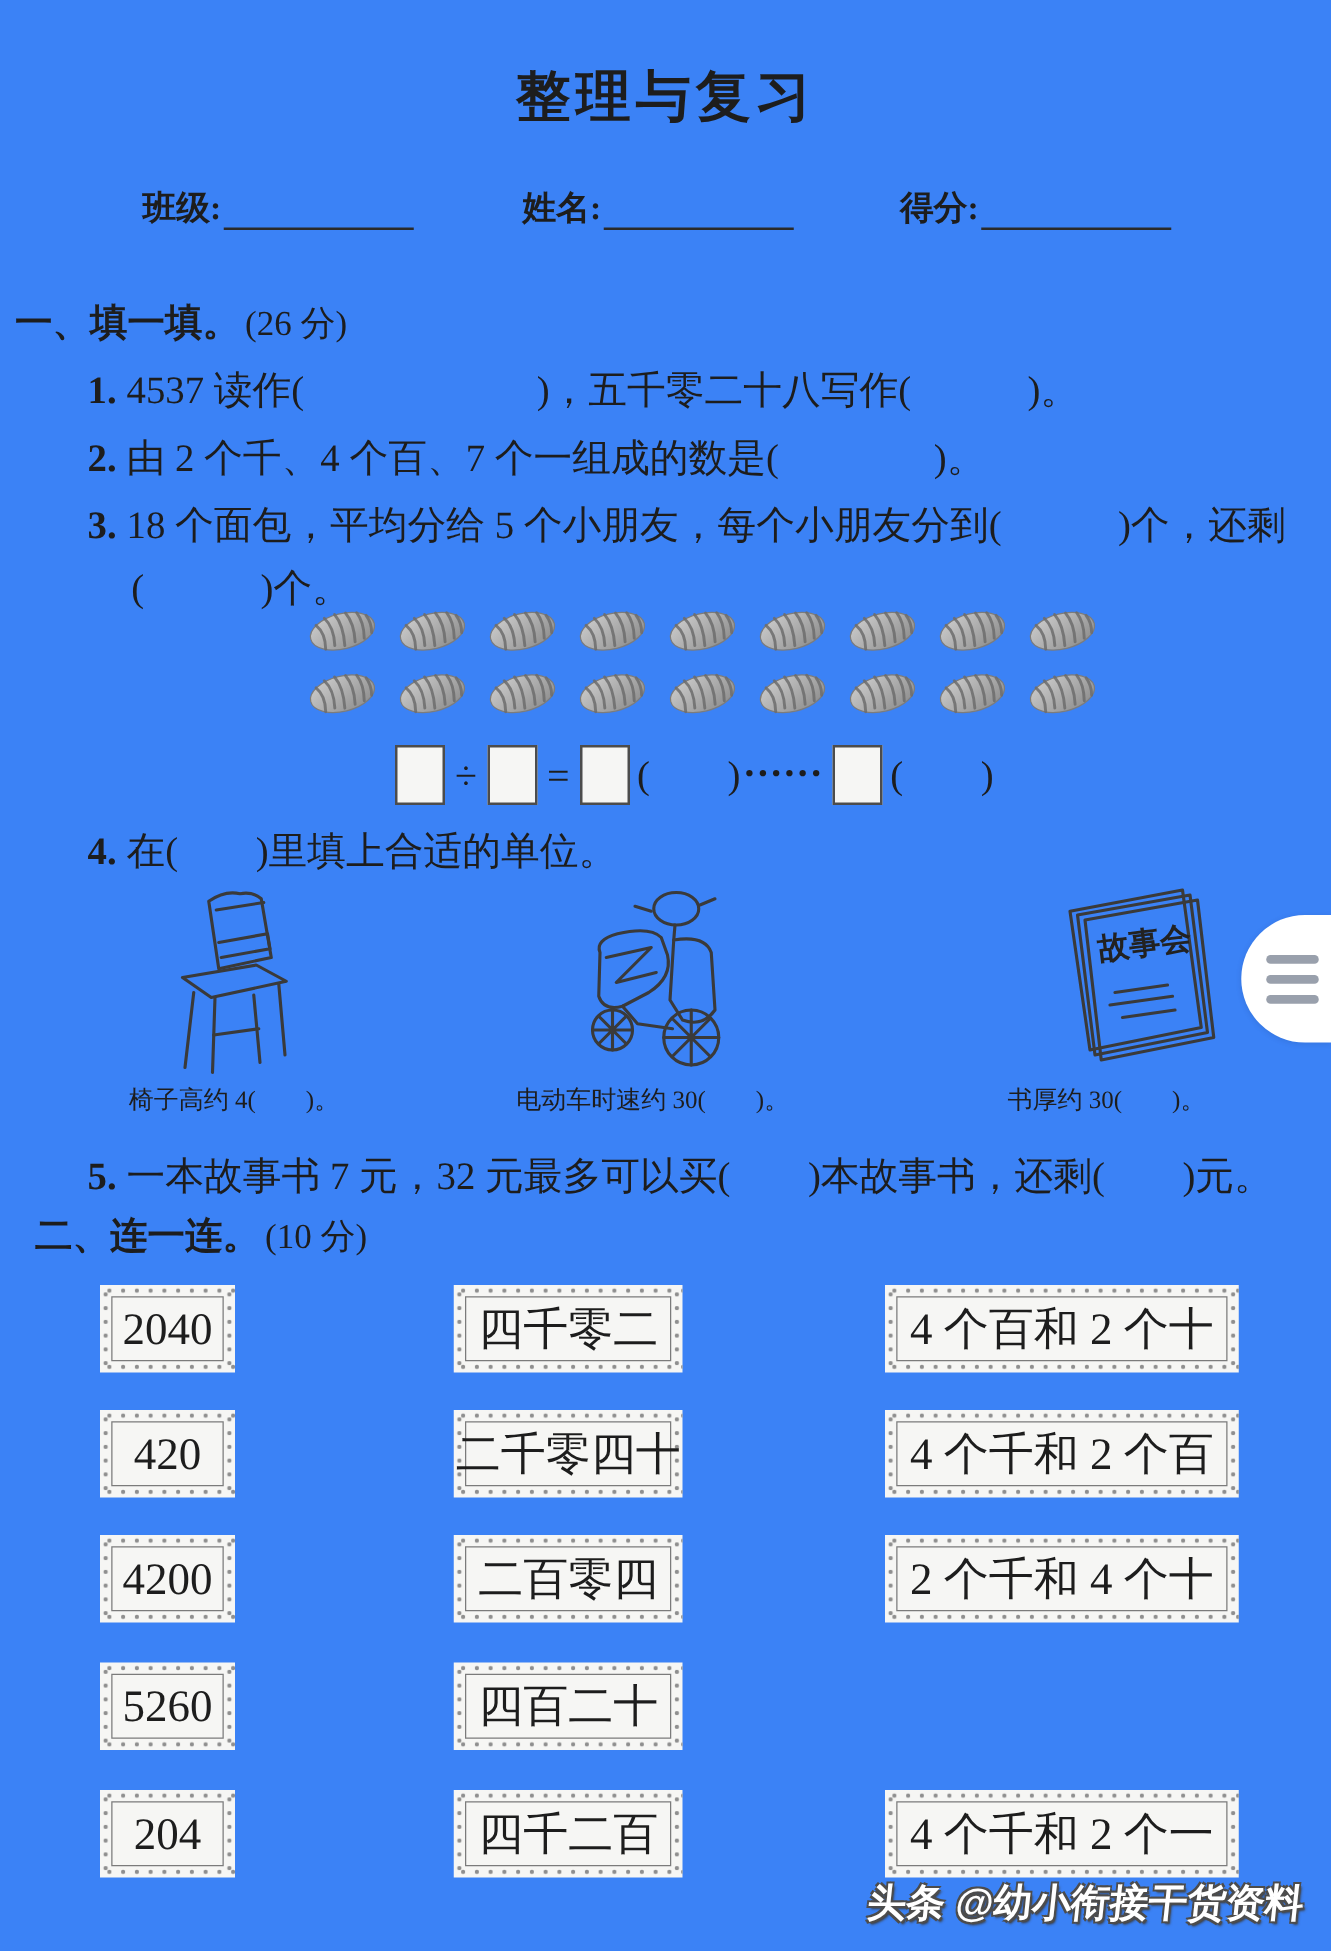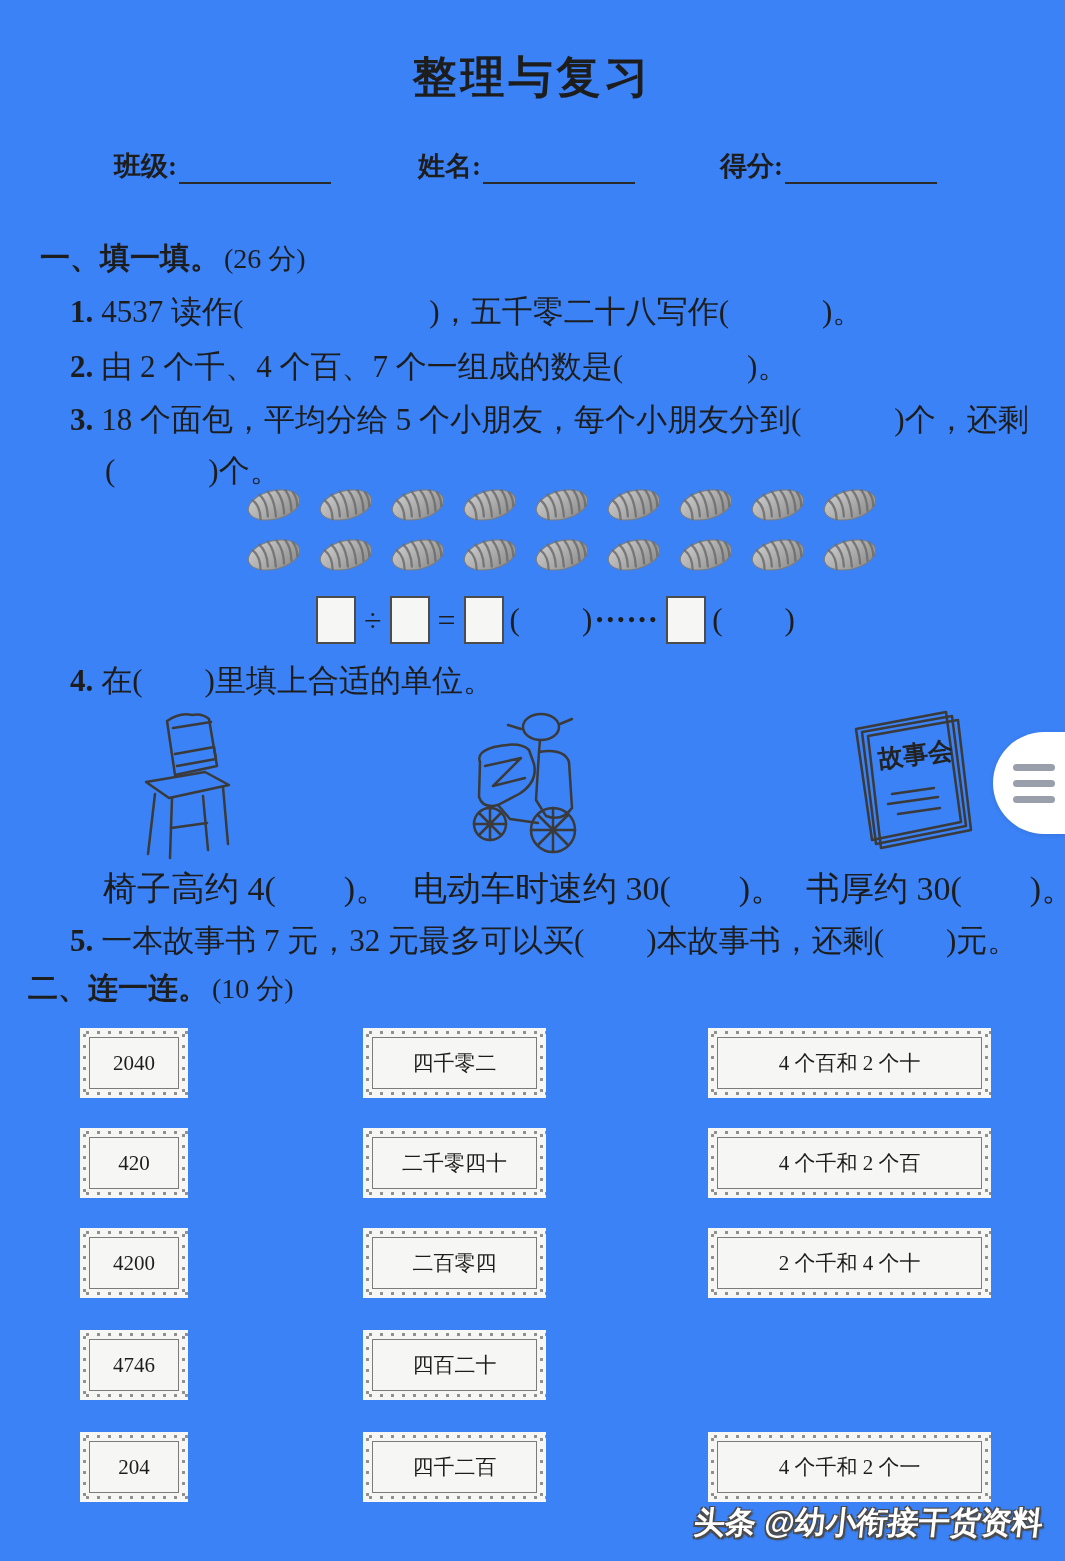--- a/index.html
+++ b/index.html
@@ -26,36 +26,36 @@
   .loaf{width:66px; height:48px; margin:1px 3px;}
   
   .equation{left:312px; top:596px; display:flex; align-items:center;}
   .eqbox{display:inline-block; width:36px; height:44px;
     border:2px solid #4c4c4c; background:#f6f6f4; margin:0 4px;}
   .eqsym{font-size:32px; margin:0 4px;}
   .eqparen{font-size:31px; margin:0 2px; white-space:pre;}
   .eqdots{font-size:19px; letter-spacing:4px; font-weight:bold; margin:0 2px;}
   
   .drawing{stroke:#3a3a3a; fill:none; stroke-width:2.5; stroke-linecap:round; stroke-linejoin:round;}
-  .caption{font-size:34px; white-space:nowrap;}
+  .caption{font-size:20px; white-space:nowrap;}
   .book-label{font-size:25px; font-weight:bold; transform:rotate(-7deg); color:#222;}
   
   .stamp{background:#f6f6f4;}
   .stamp::before{content:""; position:absolute; inset:0;
     background-image:
       radial-gradient(circle, #8f8f8f 1.4px, transparent 2px),
       radial-gradient(circle, #8f8f8f 1.4px, transparent 2px),
       radial-gradient(circle, #8f8f8f 1.4px, transparent 2px),
       radial-gradient(circle, #8f8f8f 1.4px, transparent 2px);
     background-size:11px 9px,11px 9px,9px 11px,9px 11px;
     background-repeat:repeat-x,repeat-x,repeat-y,repeat-y;
     background-position:2px 0,2px 100%,0 2px,100% 2px;}
   .stamp::after{content:""; position:absolute; inset:9px; border:1px solid #7b7b7b;}
   .stamp .val{position:absolute; inset:10px; display:flex; align-items:center;
-    justify-content:center; font-size:21px; white-space:nowrap; z-index:1;}
+    justify-content:center; font-size:36px; white-space:nowrap; z-index:1;}
   .col1{left:80px;  width:108px;}
   .col2{left:363px; width:183px;}
   .col3{left:708px; width:283px;}
   .row1{top:1028px; height:70px;}
   .row2{top:1128px; height:70px;}
   .row3{top:1228px; height:70px;}
   .row4{top:1330px; height:70px;}
   .row5{top:1432px; height:70px;}
   
   .watermark{right:22px; top:1502px; font-size:31px; font-weight:bold;
@@ -95,21 +95,21 @@
   <div class="abs field" style="left:114px;">
     <span>班级:</span><span class="blank"></span>
   </div>
   <div class="abs field" style="left:418px;">
     <span>姓名:</span><span class="blank"></span>
   </div>
   <div class="abs field" style="left:720px;">
     <span>得分:</span><span class="blank"></span>
   </div>
 
-  <div class="abs sec" style="left:40px; top:238px;text-align:right;">
+  <div class="abs sec" style="left:12px; top:238px;text-align:right;">
     <span>一、填一填。</span><span class="pts">(26 分)</span>
   </div>
 
   <div class="abs q" style="left:70px; top:291px;">
     <span class="qnum">1.</span><span>4537 读作(　　　　　　)，五千零二十八写作(　　　)。</span>
   </div>
   <div class="abs q" style="left:70px; top:346px;">
     <span class="qnum">2.</span><span>由 2 个千、4 个百、7 个一组成的数是(　　　　)。</span>
   </div>
   <div class="abs q" style="left:70px; top:399px;">
@@ -263,21 +263,21 @@
       <span class="val">4200</span>
     </div>
   <div class="abs stamp col2 row3">
       <span class="val">二百零四</span>
     </div>
   <div class="abs stamp col3 row3">
       <span class="val">2 个千和 4 个十</span>
     </div>
 
   <div class="abs stamp col1 row4">
-      <span class="val">4746</span>
+      <span class="val">5260</span>
     </div>
   <div class="abs stamp col2 row4">
       <span class="val">四百二十</span>
     </div>
 
   <div class="abs stamp col1 row5">
       <span class="val">204</span>
     </div>
   <div class="abs stamp col2 row5">
       <span class="val">四千二百</span>

